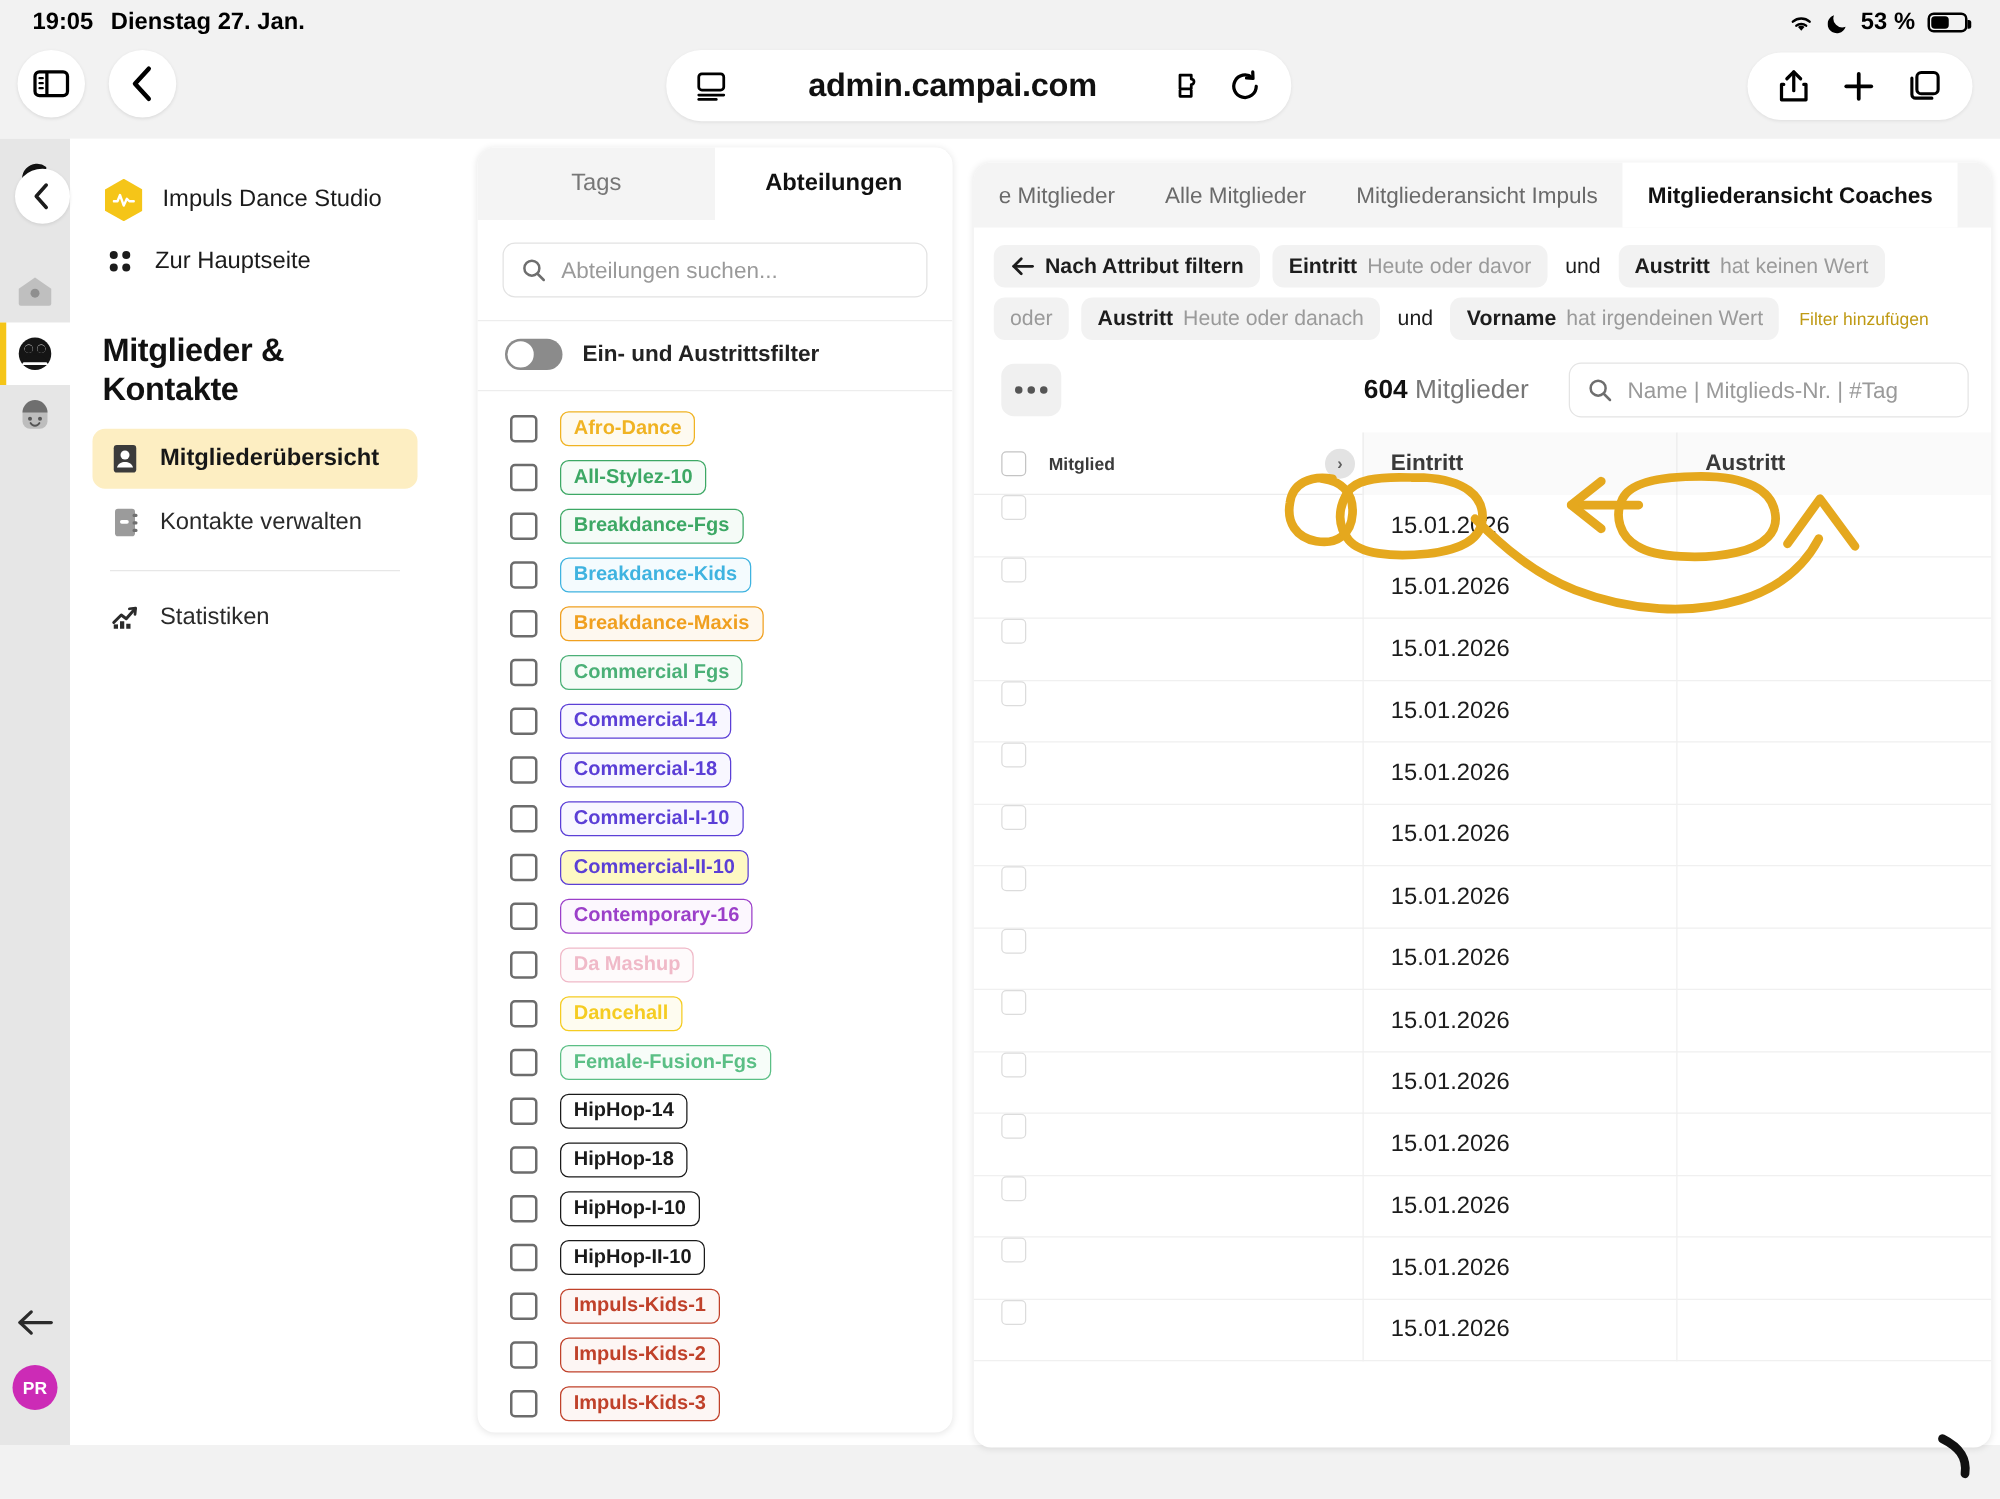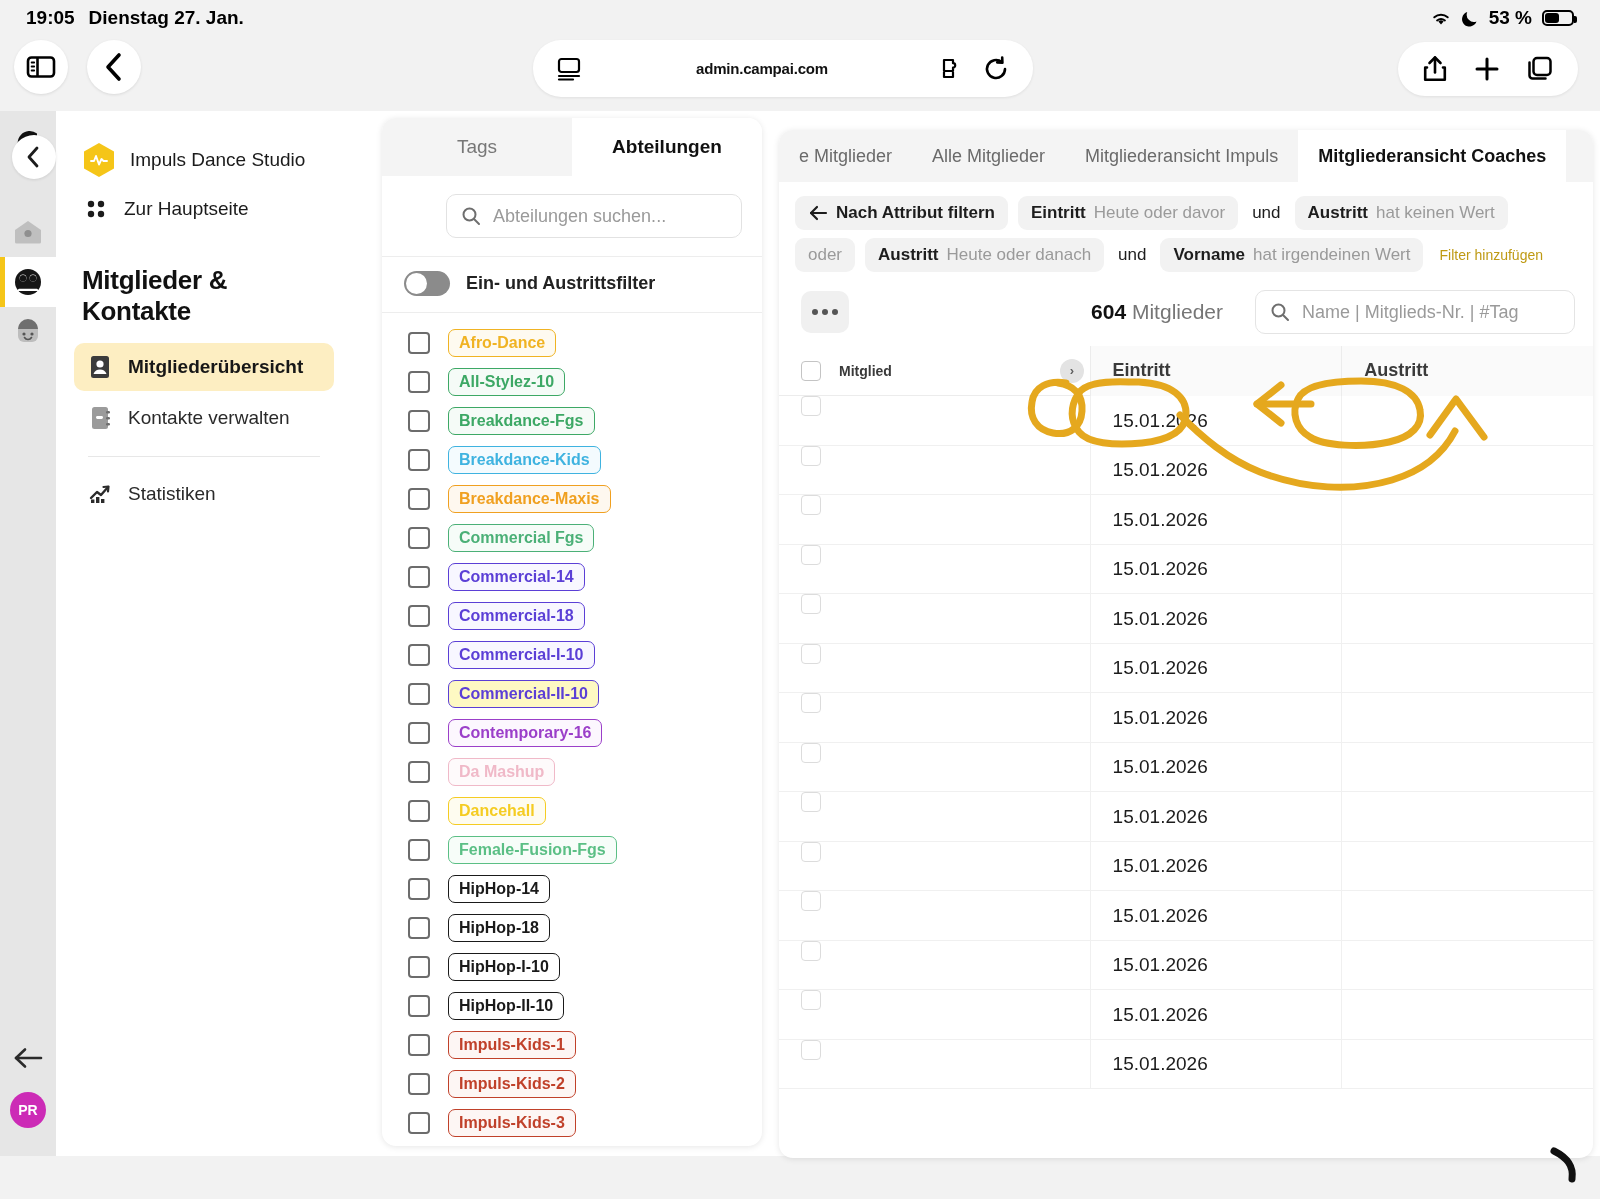--- a/index.html
+++ b/index.html
@@ -32,21 +32,21 @@
     position: absolute; width: 54px; height: 54px; border-radius: 50%;
     background: #fff; display: flex; align-items: center; justify-content: center;
     box-shadow: 0 1px 3px rgba(0,0,0,.10);
   }
   .urlbar {
     position: absolute; left: 533px; top: 4px; width: 500px; height: 57px;
     background: #fff; border-radius: 28px; display: flex; align-items: center;
     padding: 0 24px; box-shadow: 0 1px 3px rgba(0,0,0,.08);
   }
   .urlbar .url-text {
-    flex: 1; text-align: center; font-size: 15px; font-weight: bold; color: #111;
+    flex: 1; text-align: center; font-size: 26px; font-weight: bold; color: #111;
     letter-spacing: -.2px;
   }
   .toolgroup {
     position: absolute; right: 22px; top: 6px; height: 54px;
     background: #fff; border-radius: 27px; display: flex; align-items: center;
     gap: 26px; padding: 0 24px; box-shadow: 0 1px 3px rgba(0,0,0,.08);
   }
 
   
   .page { position: absolute; top: 111px; left: 0; width: 1600px; height: 1045px; background: #fff; }
@@ -100,21 +100,21 @@
   }
   .dept-tabs { display: flex; height: 58px; }
   .dept-tab {
     flex: 1; display:flex; align-items:center; justify-content:center;
     font-size: 19px; color: #777; background: #f4f4f4;
   }
   .dept-tab.active { background:#fff; color:#111; font-weight:bold; }
   .dept-search-wrap { padding: 18px 20px; }
   .dept-search {
     height: 44px; border: 1px solid #e2e2e2; border-radius: 10px;
-    display:flex; align-items:center; gap:12px; padding: 0 14px; background:#fff;margin-left:44px;
+    display:flex; align-items:center; gap:12px; padding: 0 14px; background:#fff;
   }
   .dept-search span { font-size: 18px; color: #9a9a9a; }
   .dept-filterrow {
     display:flex; align-items:center; gap:16px; padding: 14px 22px 16px 22px;
     border-top:1px solid #ededed; border-bottom:1px solid #ededed;
   }
   .toggle { width: 46px; height: 25px; background:#8b8b8b; border-radius: 13px; position: relative; }
   .toggle i { position:absolute; left:2px; top:2px; width:21px; height:21px; border-radius:50%; background:#fff; }
   .dept-filterrow .lbl { font-size: 18px; font-weight:bold; color:#222; }
   .dept-list { flex:1; overflow:hidden; padding: 10px 0 0 26px; }

